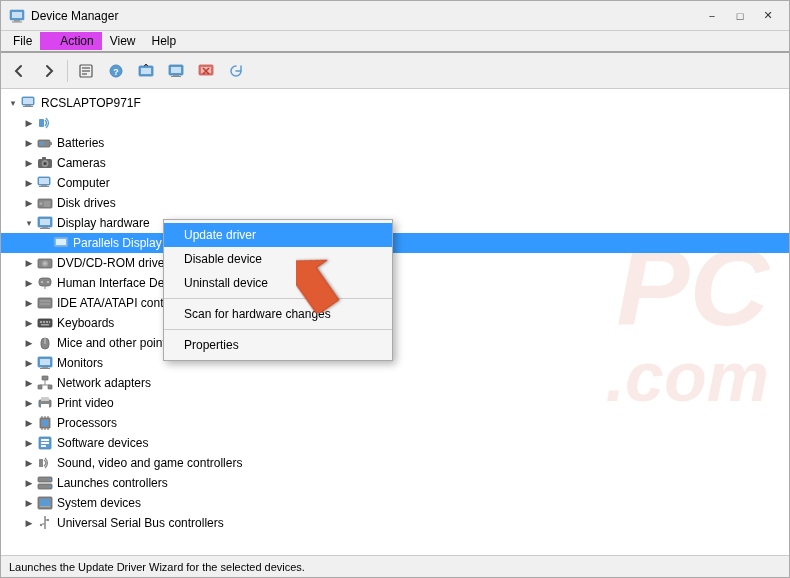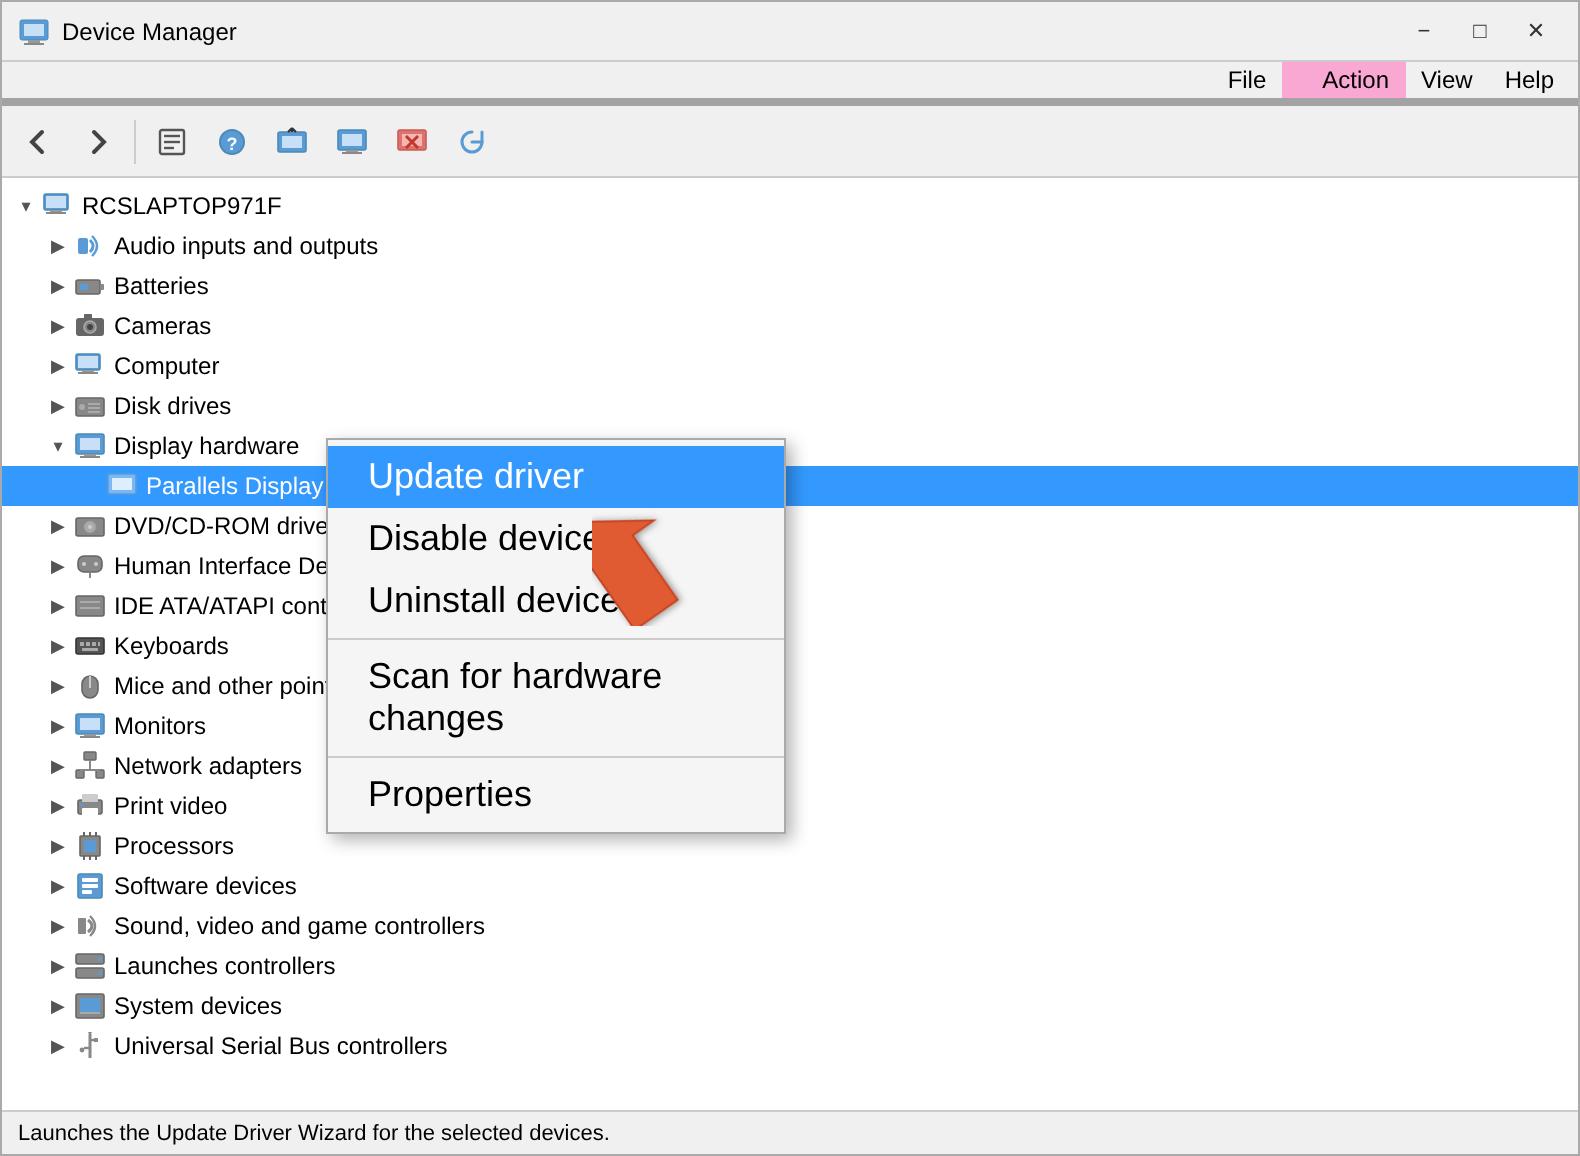--- a/index.html
+++ b/index.html
@@ -55,30 +55,29 @@
       color: #333;
     }
 
     
     .menu-bar {
       background: #f0f0f0;
       height: 22px;
       display: flex;
       align-items: center;
       padding: 0 4px;
-      border-bottom: 4px solid #a3a3a3;
-      justify-content: flex-end;
+      border-bottom: 2px solid #a3a3a3;
     }
     .menu-item {
       padding: 2px 8px;
       font-size: 12px;
       cursor: pointer;
       color: #000;
     }
-    .menu-item.active { background: #f9a8d4; padding-left: 20px; }
+    .menu-item.active { background: #d946ef; padding-left: 20px; }
 
     
     .toolbar {
       background: #f0f0f0;
       height: 36px;
       display: flex;
       align-items: center;
       padding: 0 4px;
       border-bottom: 1px solid #ccc;
       gap: 2px;
@@ -176,21 +175,21 @@
       width: 230px;
       background: #f5f5f5;
       border: 1px solid #aaa;
       box-shadow: 3px 3px 8px rgba(0,0,0,0.3);
       z-index: 100;
       padding: 3px 0;
     }
     .ctx-item {
       padding: 5px 20px;
       cursor: pointer;
-      font-size: 18px;
+      font-size: 12px;
       color: #000;
     }
     .ctx-item.highlighted {
       background: #3399ff;
       color: #fff;
       font-weight: normal;
     }
     .ctx-item.bold { font-weight: normal; }
     .ctx-sep {
       height: 1px;
@@ -312,20 +311,26 @@
     <svg width="16" height="16" viewBox="0 0 16 16">
       <path d="M13 8 A5 5 0 1 1 8 3" stroke="#5b9bd5" stroke-width="1.5" fill="none" stroke-linecap="round"></path>
       <path d="M13 3 L13 8 L8 8" stroke="#5b9bd5" stroke-width="1.5" fill="none" stroke-linecap="round" stroke-linejoin="round"></path>
     </svg>
   </button>
 </div>
 
 <div class="main-area">
   <div class="tree-panel">
 
+    <div class="watermark">
+      <div style="color: rgba(210,90,70,0.13); font-size:110px; font-weight:bold; font-style:italic; line-height:1; text-align:right;">
+        <div>PC</div>
+        <div style="font-size:70px;">.com</div>
+      </div>
+    </div>
 
     <div class="tree-item">
       <span class="expand-icon">▾</span>
       <span class="node-icon">
         <svg width="16" height="16" viewBox="0 0 16 16">
           <rect x="1" y="2" width="12" height="8" rx="1" fill="#5b9bd5" stroke="#4a8ab5" stroke-width="0.8"></rect>
           <rect x="2" y="3" width="10" height="6" fill="#c8dff8"></rect>
           <rect x="4" y="10" width="6" height="1" fill="#999"></rect>
           <rect x="2" y="11" width="10" height="1" fill="#888"></rect>
         </svg>
@@ -335,21 +340,20 @@
 
     <div class="tree-item indent-1">
       <span class="expand-icon">▶</span>
       <span class="node-icon">
         <svg width="16" height="16" viewBox="0 0 16 16">
           <rect x="2" y="4" width="5" height="8" rx="1" fill="#5b9bd5"></rect>
           <path d="M8 5 Q11 8 8 11" stroke="#5b9bd5" stroke-width="1.5" fill="none"></path>
           <path d="M9 3 Q14 8 9 13" stroke="#5b9bd5" stroke-width="1.2" fill="none"></path>
         </svg>
       </span>
-      <span class="node-label">Audio inputs and outputs</span>
     </div>
 
     <div class="tree-item indent-1">
       <span class="expand-icon">▶</span>
       <span class="node-icon">
         <svg width="16" height="16" viewBox="0 0 16 16">
           <rect x="1" y="5" width="12" height="7" rx="1" fill="#888" stroke="#666" stroke-width="0.8"></rect>
           <rect x="13" y="7" width="2" height="3" rx="0.5" fill="#888"></rect>
           <rect x="3" y="7" width="4" height="3" fill="#5b9bd5"></rect>
         </svg>

